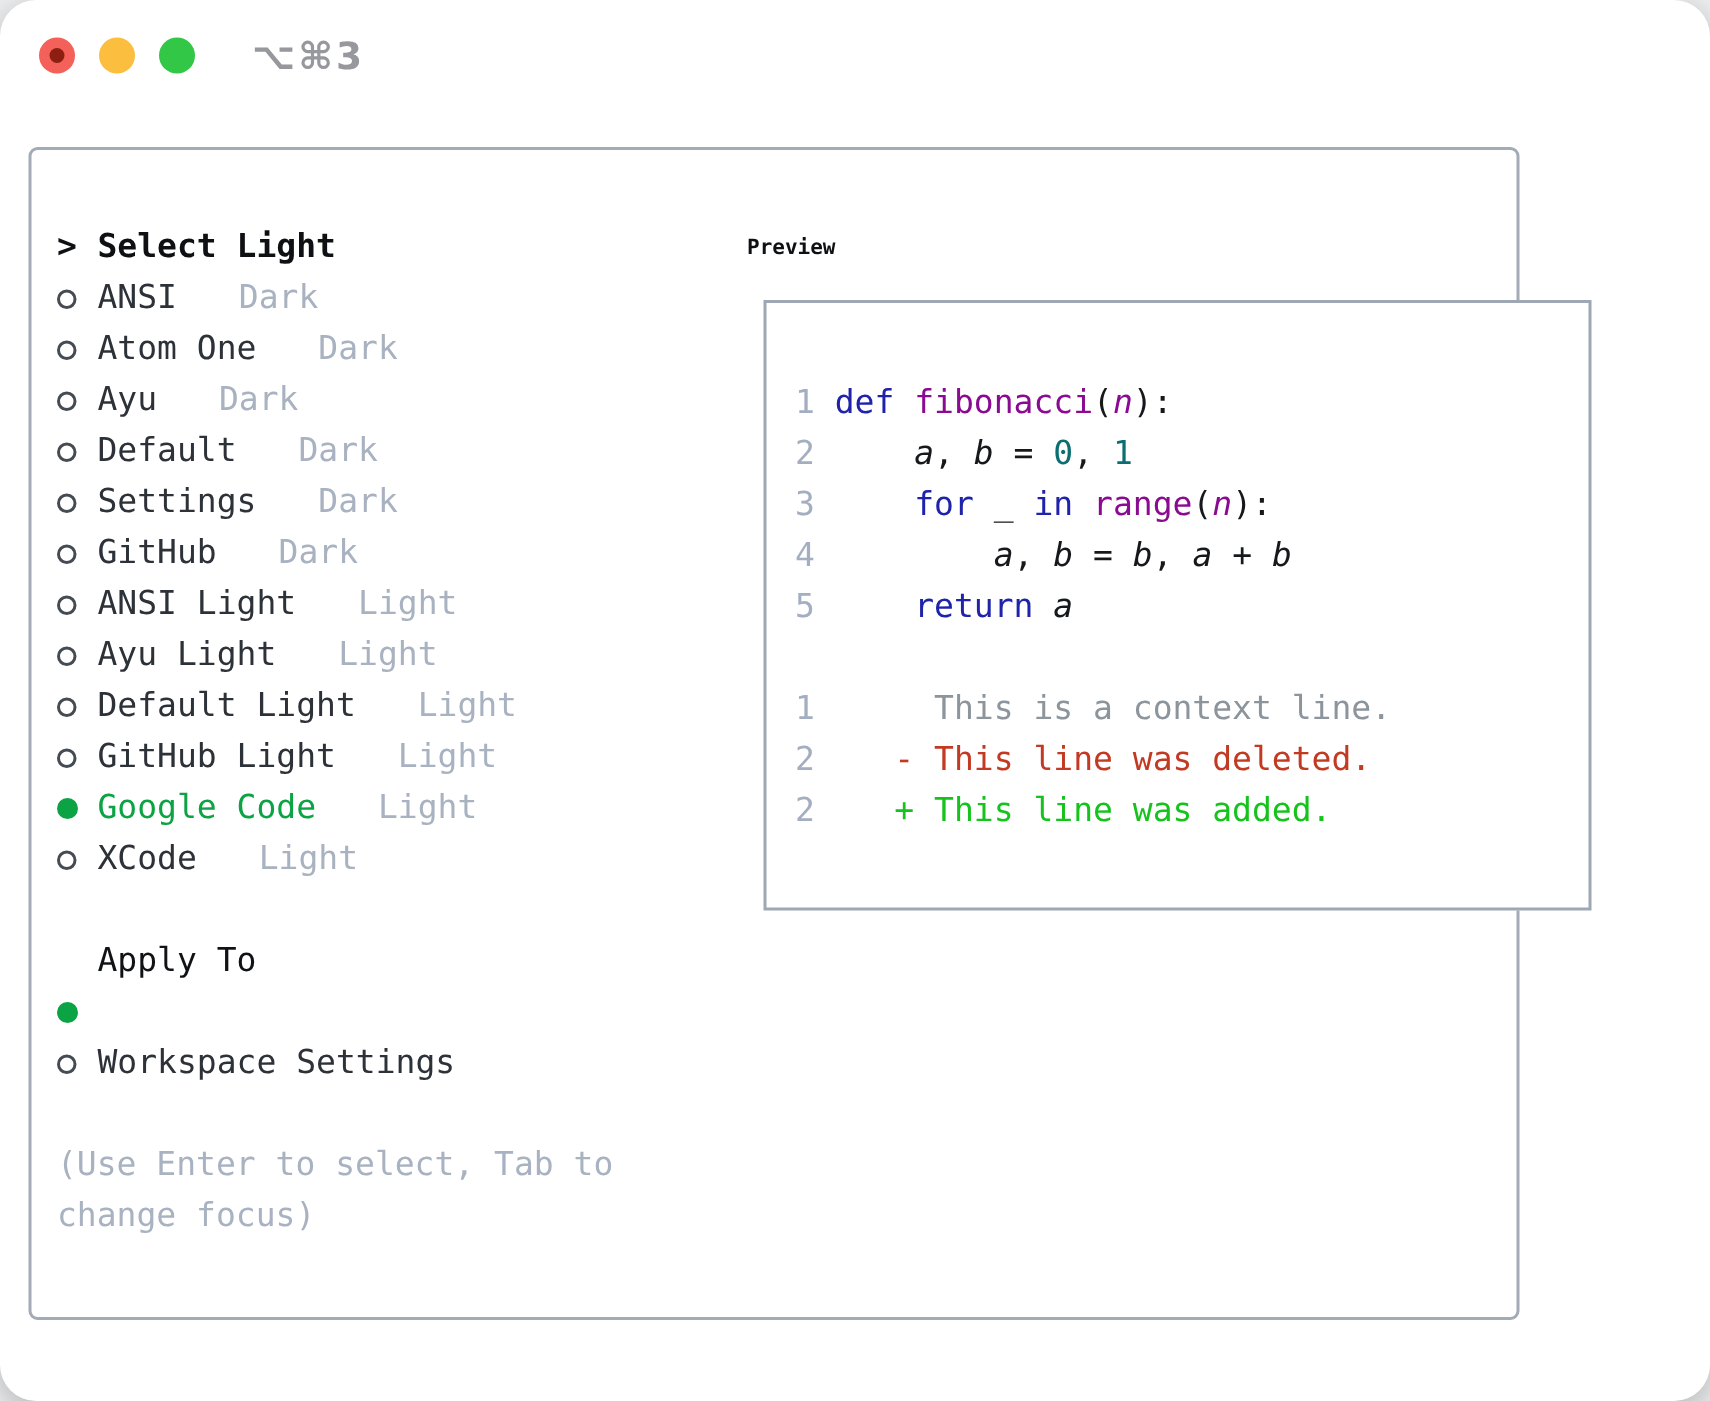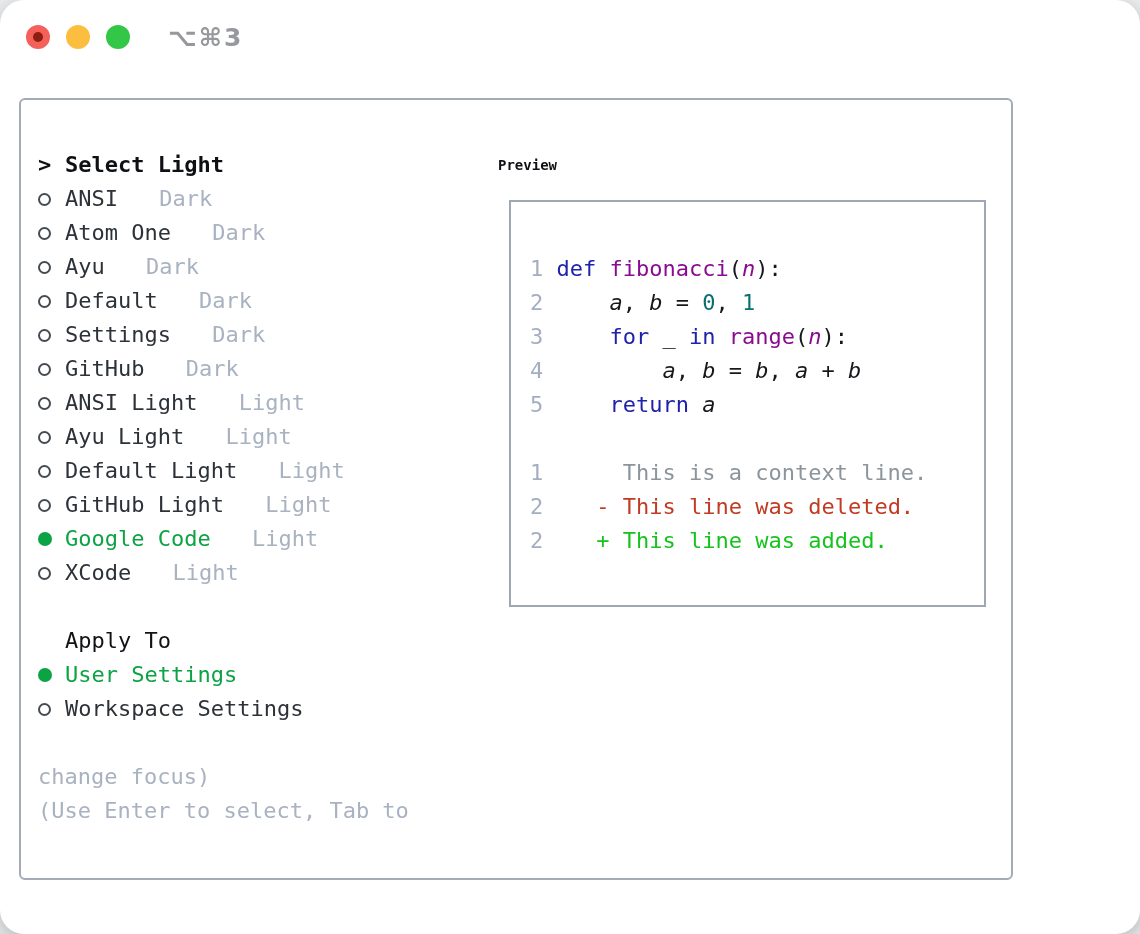--- a/index.html
+++ b/index.html
@@ -48,21 +48,21 @@
   .row.selected .theme-name{color:#0ca344;}
   .row.selected .option-name{color:#0ca344;}
   .tag{color:#a8b2c0;margin-left:28px;}
   .help-row{height:34px;line-height:34px;font-size:22px;color:#a8b2c0;white-space:pre;}
   
   .preview-label{
     position:absolute;left:477px;top:48px;height:34px;line-height:34px;
     font-size:14px;font-weight:bold;color:#0e1013;
   }
   .preview-box{
-    position:absolute;left:488px;top:100px;width:477px;height:407px;
+    position:absolute;left:488px;top:100px;width:552px;height:407px;
     border:2px solid #9ea8b4;box-sizing:border-box;background:#fff;
   }
   #preview-code{
     margin:0;padding:50px 0 0 19px;
     font-family:"DejaVu Sans Mono","Liberation Mono",monospace;
     font-size:22px;line-height:34px;white-space:pre;
   }
   .code-line{height:34px;}
   .tok-lno{color:#a3aec0;}
   .tok-kw{color:#1e23aa;}
@@ -99,25 +99,25 @@
         <div class="row"><span class="cell-prefix"><span class="ring"></span></span><span class="theme-name">Settings</span><span class="tag"> Dark</span></div>
         <div class="row"><span class="cell-prefix"><span class="ring"></span></span><span class="theme-name">GitHub</span><span class="tag"> Dark</span></div>
         <div class="row"><span class="cell-prefix"><span class="ring"></span></span><span class="theme-name">ANSI Light</span><span class="tag"> Light</span></div>
         <div class="row"><span class="cell-prefix"><span class="ring"></span></span><span class="theme-name">Ayu Light</span><span class="tag"> Light</span></div>
         <div class="row"><span class="cell-prefix"><span class="ring"></span></span><span class="theme-name">Default Light</span><span class="tag"> Light</span></div>
         <div class="row"><span class="cell-prefix"><span class="ring"></span></span><span class="theme-name">GitHub Light</span><span class="tag"> Light</span></div>
         <div class="row selected"><span class="cell-prefix"><span class="dot-filled"></span></span><span class="theme-name">Google Code</span><span class="tag"> Light</span></div>
         <div class="row"><span class="cell-prefix"><span class="ring"></span></span><span class="theme-name">XCode</span><span class="tag"> Light</span></div>
         <div class="row"></div>
         <div class="row"><span class="cell-prefix"></span><span class="sub-hdr">Apply To</span></div>
-        <div class="row selected"><span class="cell-prefix"><span class="dot-filled"></span></span><span class="option-name theme-name">User Settings</span></div>
+        <div class="row selected"><span class="cell-prefix"><span class="dot-filled"></span></span></div>
         <div class="row"><span class="cell-prefix"><span class="ring"></span></span><span class="option-name theme-name">Workspace Settings</span></div>
         <div class="row"></div>
+        <div class="help-row">(Use Enter to select, Tab to</div>
         <div class="help-row">change focus)</div>
-        <div class="help-row">(Use Enter to select, Tab to</div>
       </div>
     <div class="preview-label">Preview</div>
     <div class="preview-box">
       <pre id="preview-code"><div class="code-line"><span class="tok-lno">1 </span><span class="tok-kw">def</span><span class="tok-pln"> </span><span class="tok-fn">fibonacci</span><span class="tok-pln">(</span><span class="tok-param">n</span><span class="tok-pln">):</span></div><div class="code-line"><span class="tok-lno">2 </span><span class="tok-pln">    </span><span class="tok-var">a</span><span class="tok-pln">, </span><span class="tok-var">b</span><span class="tok-pln"> = </span><span class="tok-num">0</span><span class="tok-pln">, </span><span class="tok-num">1</span></div><div class="code-line"><span class="tok-lno">3 </span><span class="tok-pln">    </span><span class="tok-kw">for</span><span class="tok-pln"> _ </span><span class="tok-kw">in</span><span class="tok-pln"> </span><span class="tok-fn">range</span><span class="tok-pln">(</span><span class="tok-param">n</span><span class="tok-pln">):</span></div><div class="code-line"><span class="tok-lno">4 </span><span class="tok-pln">        </span><span class="tok-var">a</span><span class="tok-pln">, </span><span class="tok-var">b</span><span class="tok-pln"> = </span><span class="tok-var">b</span><span class="tok-pln">, </span><span class="tok-var">a</span><span class="tok-pln"> + </span><span class="tok-var">b</span></div><div class="code-line"><span class="tok-lno">5 </span><span class="tok-pln">    </span><span class="tok-kw">return</span><span class="tok-pln"> </span><span class="tok-var">a</span></div><div class="code-line"></div><div class="code-line"><span class="tok-lno">1</span><span class="tok-ctx">      This is a context line.</span></div><div class="code-line"><span class="tok-lno">2</span><span class="tok-pln">    </span><span class="tok-del">- This line was deleted.</span></div><div class="code-line"><span class="tok-lno">2</span><span class="tok-pln">    </span><span class="tok-add">+ This line was added.</span></div></pre>
     </div>
   </div>
 
 </div>
 
 </body></html>

